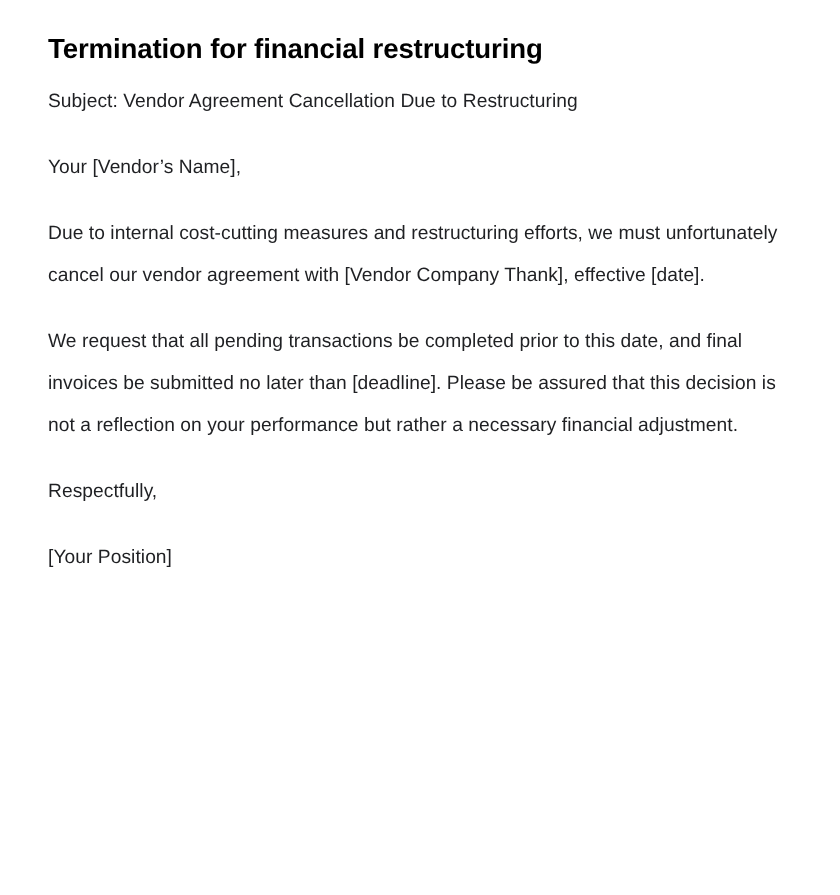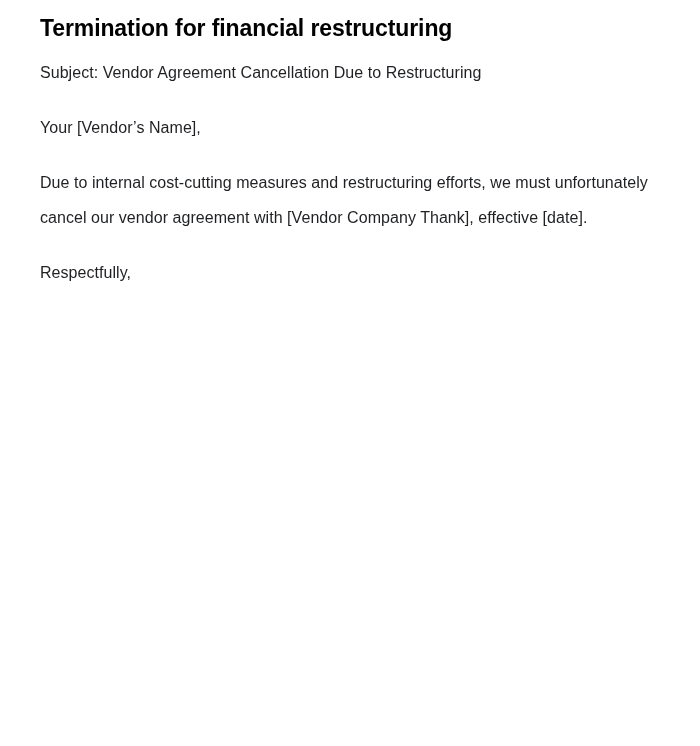--- a/index.html
+++ b/index.html
@@ -17,21 +17,21 @@
   .document {
     box-sizing: border-box;
     width: 700px;
     height: 746px;
     background: #ffffff;
     padding: 0 40px;
     overflow: hidden;
   }
   .doc-title {
     margin: 0;
-    padding-top: 12px;
+    padding-top: 24px;
     font-size: 23px;
     line-height: 32px;
     font-weight: 700;
     color: #000000;
     letter-spacing: -0.1px;
   }
   .letter-body {
     margin: 0;
     padding-top: 11px;
   }
@@ -52,15 +52,17 @@
 </head>
 <body>
 
 <div class="document">
   <h1 class="doc-title">Termination for financial restructuring</h1>
 
   <div class="letter-body">
     <p class="letter-paragraph">Subject: Vendor Agreement Cancellation Due to Restructuring</p>
     <p class="letter-paragraph">Your [Vendor’s Name],</p>
     <p class="letter-paragraph">Due to internal cost-cutting measures and restructuring efforts, we must unfortunately cancel our vendor agreement with [Vendor Company Thank], effective [date].</p>
+    <p class="letter-paragraph">We request that all pending transactions be completed prior to this date, and final invoices be submitted no later than [deadline]. Please be assured that this decision is not a reflection on your performance but rather a necessary financial adjustment.</p>
     <p class="letter-paragraph">Respectfully,</p>
+    <p class="letter-paragraph">[Your Position]</p>
   </div>
 </div>
 
 </body></html>

